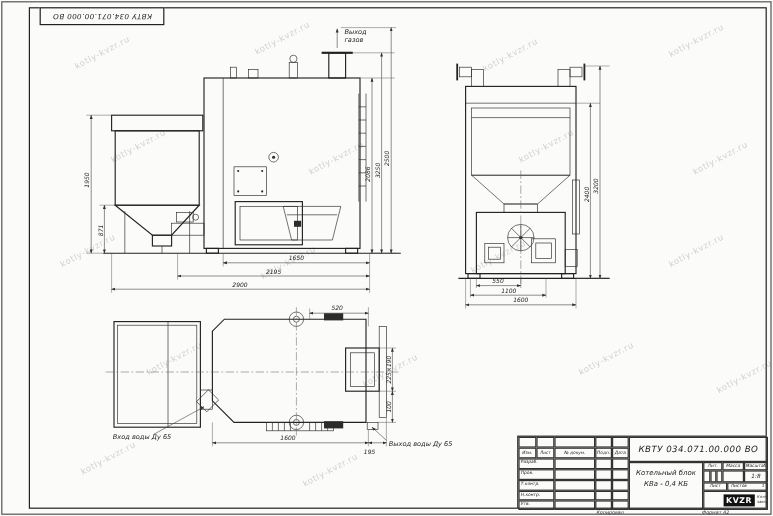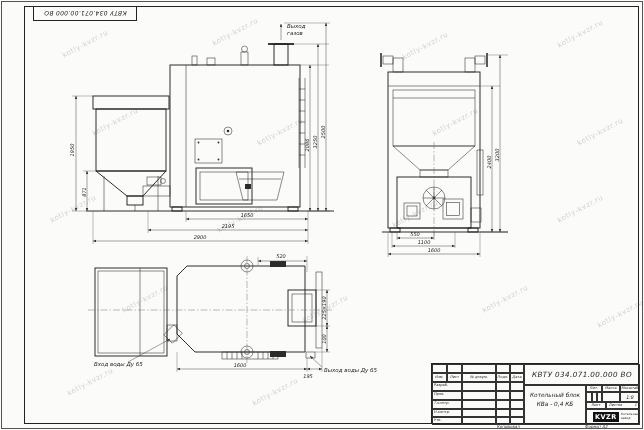--- a/index.html
+++ b/index.html
@@ -20,21 +20,21 @@
   .dt{font:italic 5px "DejaVu Sans",sans-serif;fill:#1d1d1d;text-anchor:middle;}
   .an{font:italic 5.5px "DejaVu Sans",sans-serif;fill:#1d1d1d;}
   
   .tb{position:absolute;left:431px;top:363px;width:208px;height:61px;border:1.2px solid #222;
       box-sizing:border-box;background:#fbfbfa;font-style:italic;color:#1d1d1d;}
   .tb .cell{position:absolute;box-sizing:border-box;border:0.55px solid #333;overflow:hidden;}
   .tb .lbl{font-size:3.6px;line-height:1.1;padding:0.5px 1px;}
   .docnum{display:flex;align-items:center;justify-content:center;font-size:7.2px;letter-spacing:.4px;}
   .pname{display:flex;flex-direction:column;align-items:center;padding-top:5px;font-size:5.8px;line-height:1.5;}
   .cc{display:flex;align-items:center;justify-content:center;}
-  .logo-cell{display:flex;align-items:center;gap:2px;padding-left:6px;}
+  .logo-cell{display:flex;align-items:center;gap:2px;padding-left:16px;}
   .logo-mark{background:#111;color:#fff;font:bold 6.5px "DejaVu Sans",sans-serif;
              font-style:normal;padding:1px 2px;letter-spacing:.5px;}
   .logo-cap{font-size:3.2px;line-height:1.2;color:#333;}
   .corner-stamp{position:absolute;left:33px;top:6px;width:104px;height:15px;border:1px solid #222;
       box-sizing:border-box;display:flex;align-items:center;justify-content:center;background:#fbfbfa;}
   .corner-stamp span{transform:rotate(180deg);font:italic 6px "DejaVu Sans",sans-serif;color:#1d1d1d;
       letter-spacing:.3px;white-space:nowrap;}
   .footer-txt{position:absolute;font:italic 4px "DejaVu Sans",sans-serif;color:#333;}
 </style>
 </head>

